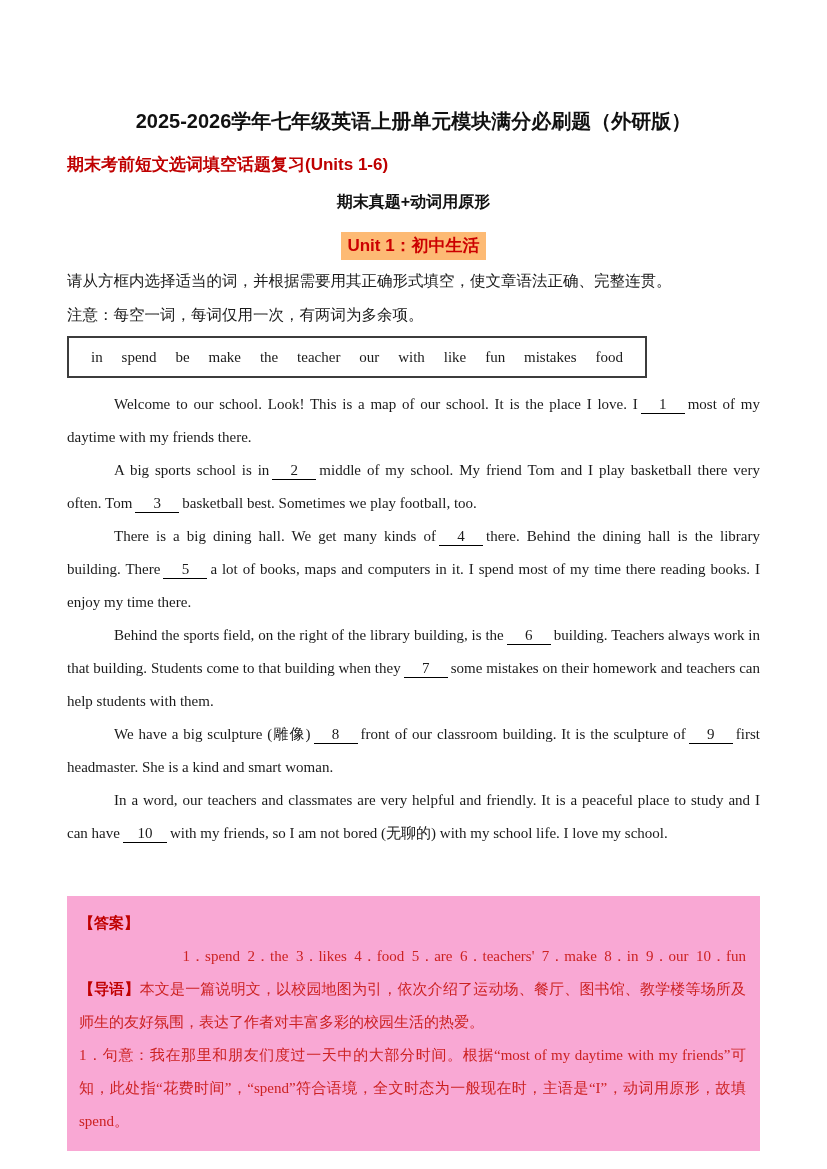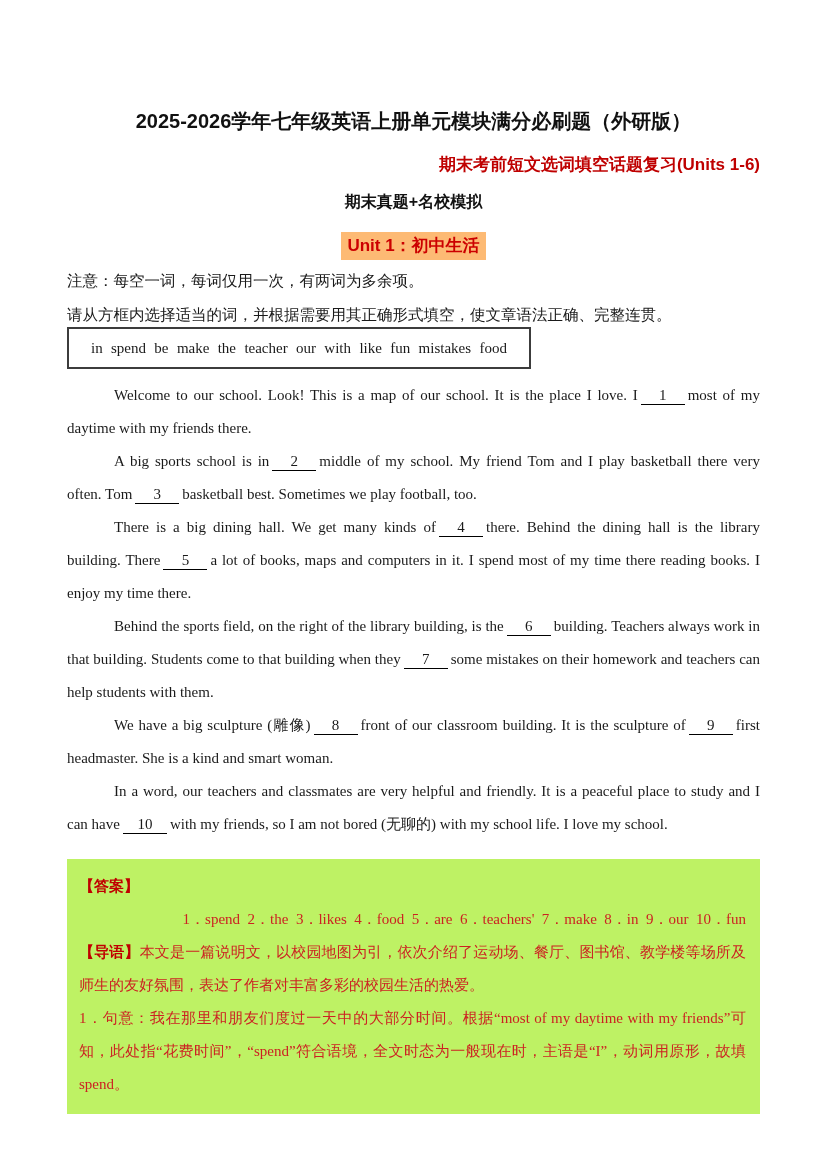--- a/index.html
+++ b/index.html
@@ -23,21 +23,21 @@
     margin: 0;
     text-align: center;
     font-family: "Liberation Sans", "DejaVu Sans", sans-serif;
     font-size: 20px;
     line-height: 30px;
     font-weight: bold;
     color: #111111;
   }
   .subtitle {
     margin: 16px 0 0 0;
-    text-align: right;
+    text-align: left;
     font-family: "Liberation Sans", "DejaVu Sans", sans-serif;
     font-size: 17px;
     line-height: 26px;
     font-weight: bold;
     color: #bf0000;
   }
   .subtitle2 {
     margin: 12px 0 0 0;
     text-align: center;
     font-family: "Liberation Sans", "DejaVu Sans", sans-serif;
@@ -63,21 +63,22 @@
   .instruction {
     margin: 9px 0 0 0;
     font-size: 15.5px;
     line-height: 24px;
     color: #1a1a1a;
   }
   .instruction + .instruction {
     margin-top: 10px;
   }
   .word-bank {
-    width: 464px;
+    margin-top: 9px;
+    width: 580px;
     height: 42px;
     box-sizing: border-box;
     border: 2px solid #3c3c3c;
     display: flex;
     align-items: center;
     justify-content: space-between;
     padding: 0 22px;
     font-size: 15px;
     color: #1a1a1a;
   }
@@ -99,24 +100,24 @@
     display: inline-block;
     min-width: 44px;
     text-indent: 0;
     text-align: center;
     border-bottom: 1px solid #000;
     line-height: 17px;
     margin: 0 3px;
     vertical-align: baseline;
   }
   .answer-block {
-    margin-top: 18px;
+    margin-top: 46px;
     width: 693px;
     box-sizing: border-box;
-    background: #bef264;
+    background: #f9a8d4;
     padding: 11px 14px 13px 12px;
     font-size: 15px;
     line-height: 33px;
     color: #cc2222;
   }
   .answer-block p {
     margin: 0;
   }
   .ans-label {
     font-weight: bold;
@@ -137,28 +138,28 @@
 </style>
 </head>
 <body>
 
 <div class="page">
 
   <h1 class="title">2025-2026学年七年级英语上册单元模块满分必刷题（外研版）</h1>
 
   <h2 class="subtitle">期末考前短文选词填空话题复习(Units 1-6)</h2>
 
-  <h3 class="subtitle2">期末真题+名校模拟</h3>
+  <h3 class="subtitle2">期末真题+动词用原形</h3>
 
   <div class="unit-wrap">
     <span class="unit-heading">Unit 1：初中生活</span>
   </div>
 
+  <p class="instruction">请从方框内选择适当的词，并根据需要用其正确形式填空，使文章语法正确、完整连贯。</p>
   <p class="instruction">注意：每空一词，每词仅用一次，有两词为多余项。</p>
-  <p class="instruction">请从方框内选择适当的词，并根据需要用其正确形式填空，使文章语法正确、完整连贯。</p>
 
   <div class="word-bank">
     <span class="word">in</span>
     <span class="word">spend</span>
     <span class="word">be</span>
     <span class="word">make</span>
     <span class="word">the</span>
     <span class="word">teacher</span>
     <span class="word">our</span>
     <span class="word">with</span>

